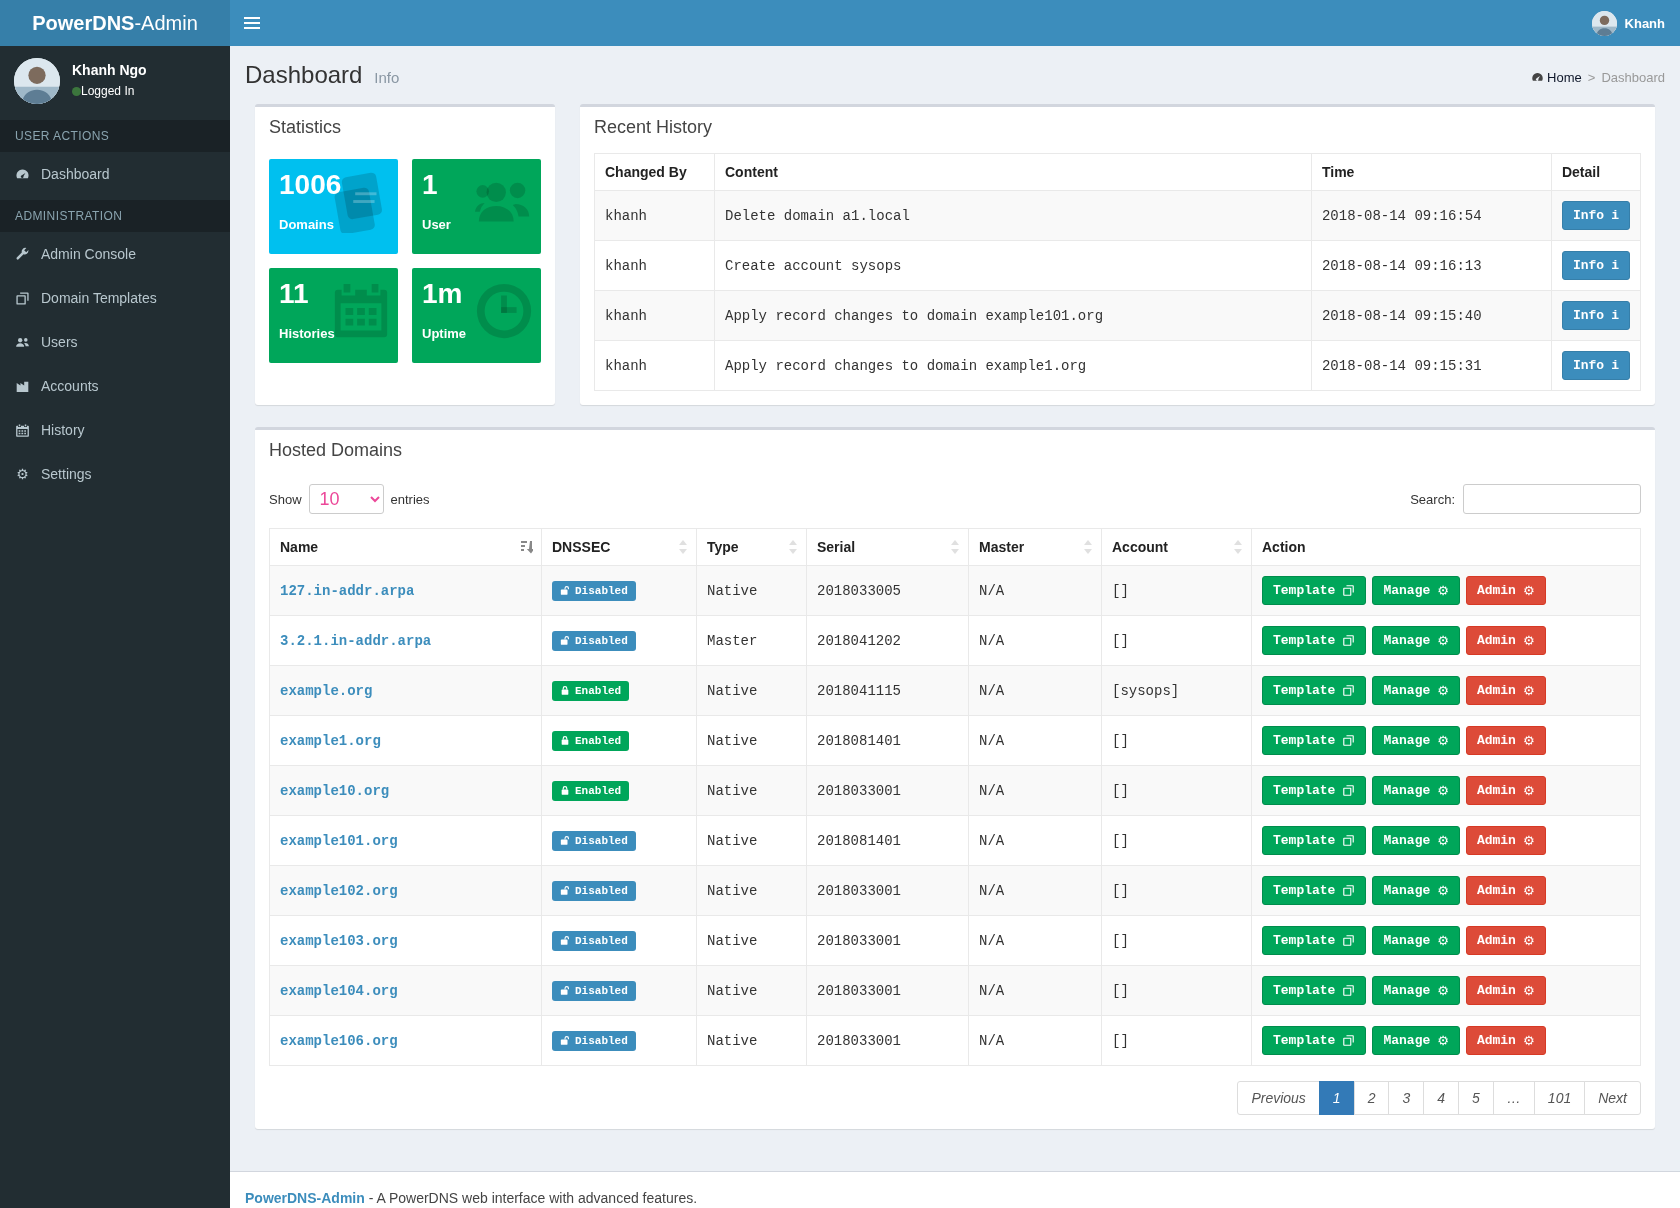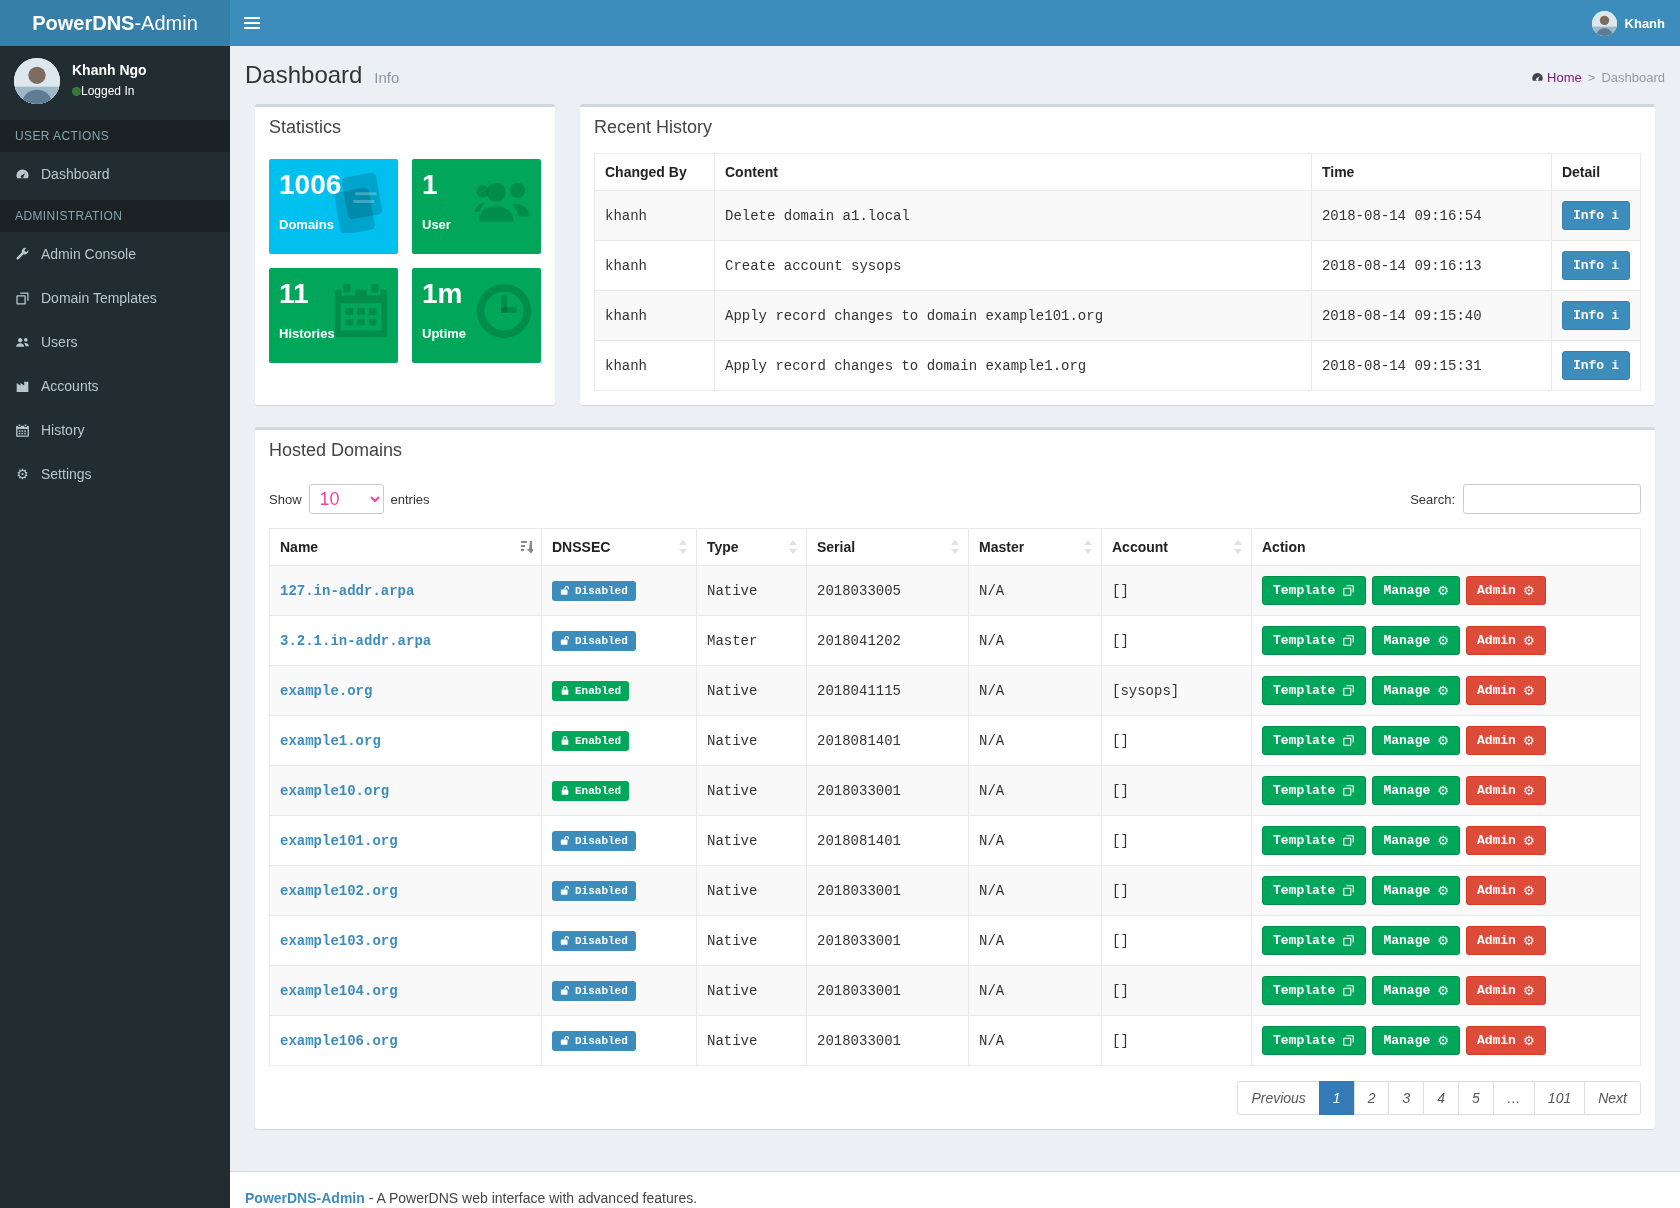--- a/index.html
+++ b/index.html
@@ -28,21 +28,21 @@
   .sidebar-item { display:flex; align-items:center; gap:11px; padding:14px 15px; color:#b8c7ce; font-size:14px; cursor:pointer; }
   .sidebar-item svg, .sidebar-item .gear-glyph { width:15px; height:15px; flex:0 0 15px; text-align:center; }
   .gear-glyph { font-family:"DejaVu Sans",sans-serif; font-size:14px; line-height:15px; }
 
   
   .content-wrapper { margin-left:230px; padding-top:46px; background:#ecf0f5; min-height:1155px; }
   .content-header { position:relative; padding:15px; }
   .content-header h1 { font-size:24px; font-weight:normal; color:#333; display:inline-block; }
   .content-header .subtitle { font-size:15px; color:#8a97a3; margin-left:8px; }
   .breadcrumb { position:absolute; right:15px; top:24px; font-size:13px; color:#999; display:flex; align-items:center; gap:6px; }
-  .breadcrumb .home-link { color:#701a75; display:flex; align-items:center; gap:3px; cursor:pointer; }
+  .breadcrumb .home-link { color:#0f172a; display:flex; align-items:center; gap:3px; cursor:pointer; }
   .content { padding:0 25px 20px; }
   .row1 { display:flex; gap:25px; align-items:stretch; }
 
   .box { background:#fff; border-radius:3px; border-top:3px solid #d2d6de; box-shadow:0 1px 1px rgba(0,0,0,.1); margin-bottom:22px; }
   .box-header { padding:10px 14px; }
   .box-title { font-size:18px; color:#444; }
   .box-body { padding:5px 14px 14px; }
 
   
   .stats-box { width:300px; flex:0 0 300px; }

